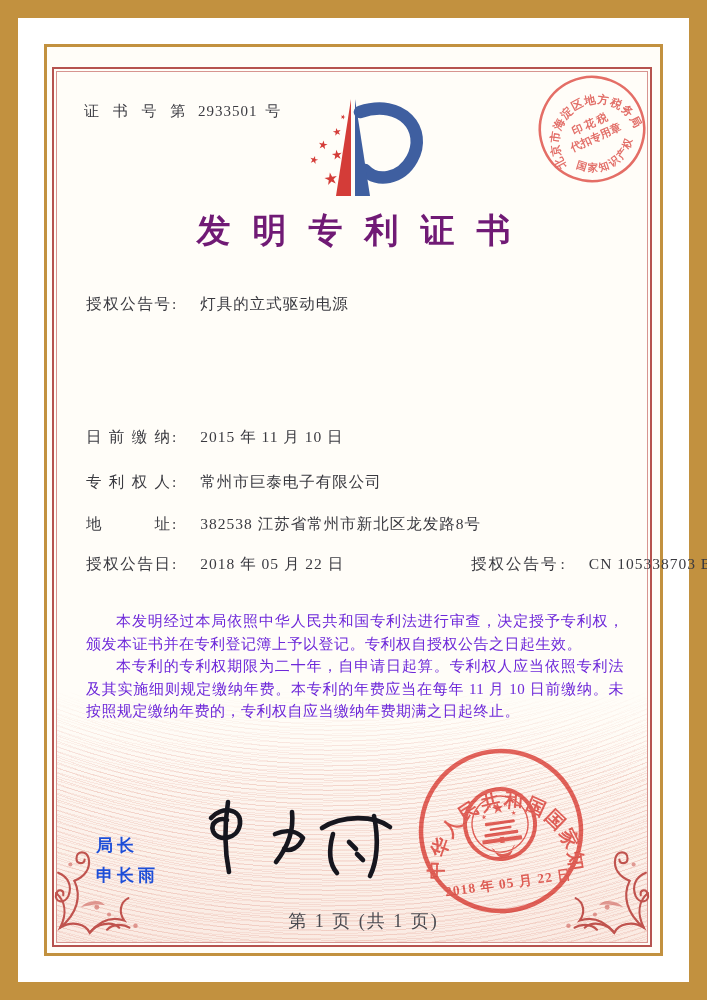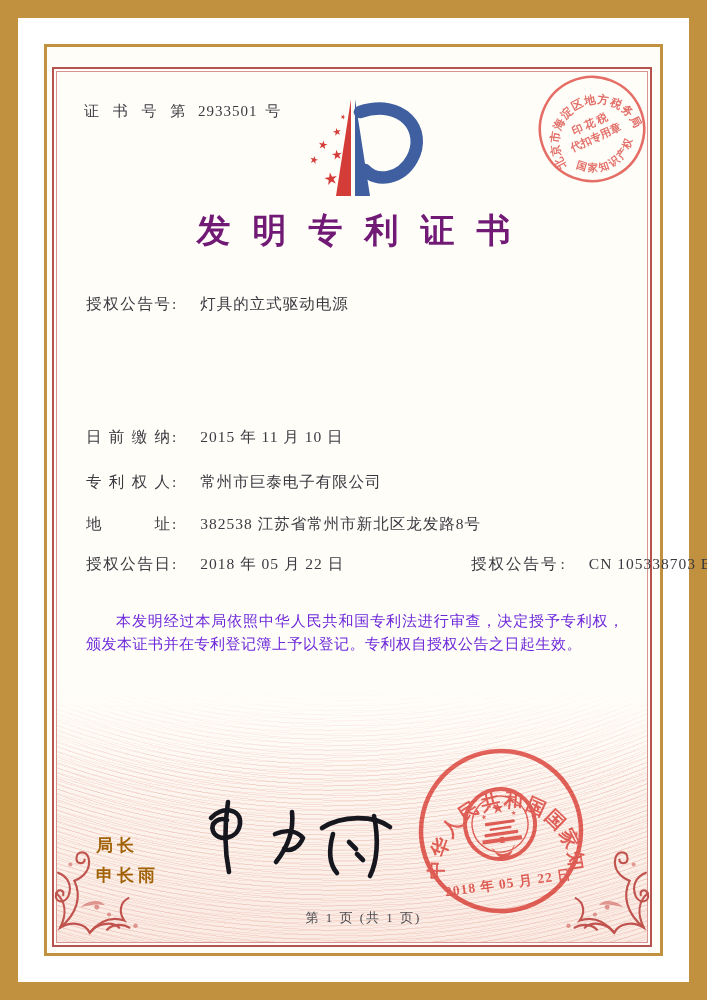--- a/index.html
+++ b/index.html
@@ -29,23 +29,23 @@
          font-size:34px;font-weight:600;color:#701a75;letter-spacing:22px;padding-left:22px;}
   .row{position:absolute;left:86px;font-size:15.5px;color:#3a3a40;white-space:nowrap;}
   .label-box{display:inline-block;width:84px;text-align:justify;text-align-last:justify;vertical-align:bottom;}
   .colon{margin-left:2px;}
   .val{margin-left:24px;letter-spacing:1px;}
   .grant-pair{position:absolute;left:385px;top:0;}
   .grant-pair .glabel{letter-spacing:2px;text-align:right;}
   .bodytext{position:absolute;left:86px;top:590px;width:538px;font-size:15px;line-height:22.5px;
             color:#6d28d9;text-align:justify;margin-top:20px;}
   .bodytext p{margin:0;text-indent:2em;letter-spacing:.5px;}
-  .director{position:absolute;left:96px;top:831px;font-size:17px;color:#a16207;letter-spacing:4px;
+  .director{position:absolute;left:96px;top:831px;font-size:17px;color:#1d4ed8;letter-spacing:4px;
             font-weight:600;line-height:30px;}
-  .page-foot{position:absolute;left:0;right:0;top:909px;text-align:center;font-size:13px;
+  .page-foot{position:absolute;left:0;right:0;top:909px;text-align:center;font-size:18px;
              color:#4a4a50;letter-spacing:2px;padding-left:20px;}
   
   .logo{position:absolute;left:280px;top:96px;width:148px;height:104px;}
   .tax-seal{position:absolute;left:533px;top:70px;width:118px;height:118px;
             transform:rotate(-24deg);opacity:.85;mix-blend-mode:multiply;}
   .office-seal{position:absolute;left:406px;top:736px;width:190px;height:190px;
                transform:rotate(-8deg);opacity:.88;mix-blend-mode:multiply;}
   .signature{position:absolute;left:196px;top:788px;width:210px;height:102px;}
   .flourish{position:absolute;width:112px;height:112px;}
   .flourish.bl{left:50px;top:834px;}
@@ -152,20 +152,21 @@
   </div>
   <div class="row" style="top:554px;right:60px">
     <span class="label-box">授权公告日</span><span class="colon">:</span><span class="val">2018 年 05 月 22 日</span>
     <span class="grant-pair">
       <span class="glabel">授权公告号</span><span class="colon">:</span><span class="val">CN 105338703 B</span>
     </span>
   </div>
 
   <div class="bodytext">
     <p>本发明经过本局依照中华人民共和国专利法进行审查，决定授予专利权，颁发本证书并在专利登记簿上予以登记。专利权自授权公告之日起生效。</p>
+    <p>本专利的专利权期限为二十年，自申请日起算。专利权人应当依照专利法及其实施细则规定缴纳年费。本专利的年费应当在每年 11 月 10 日前缴纳。未按照规定缴纳年费的，专利权自应当缴纳年费期满之日起终止。</p>
   </div>
 
   <div class="director">
     <div>局长</div>
     <div>申长雨</div>
   </div>
 
   <svg class="signature" viewBox="0 0 210 102">
     <g stroke="#16161e" stroke-width="4.6" fill="none" stroke-linecap="round" stroke-linejoin="round">
       <path d="M32,14 C28,40 29,64 33,84"></path>

